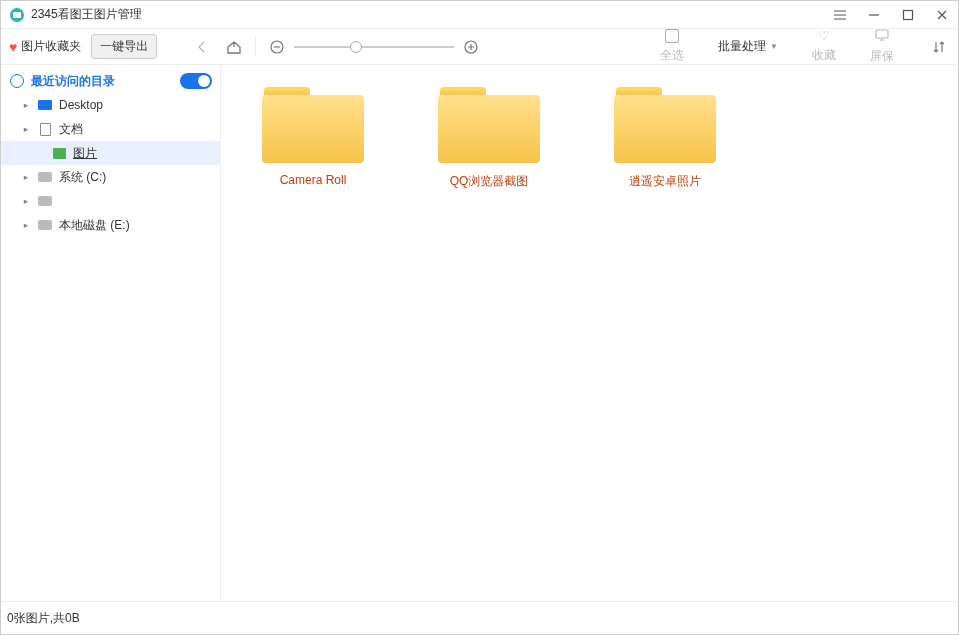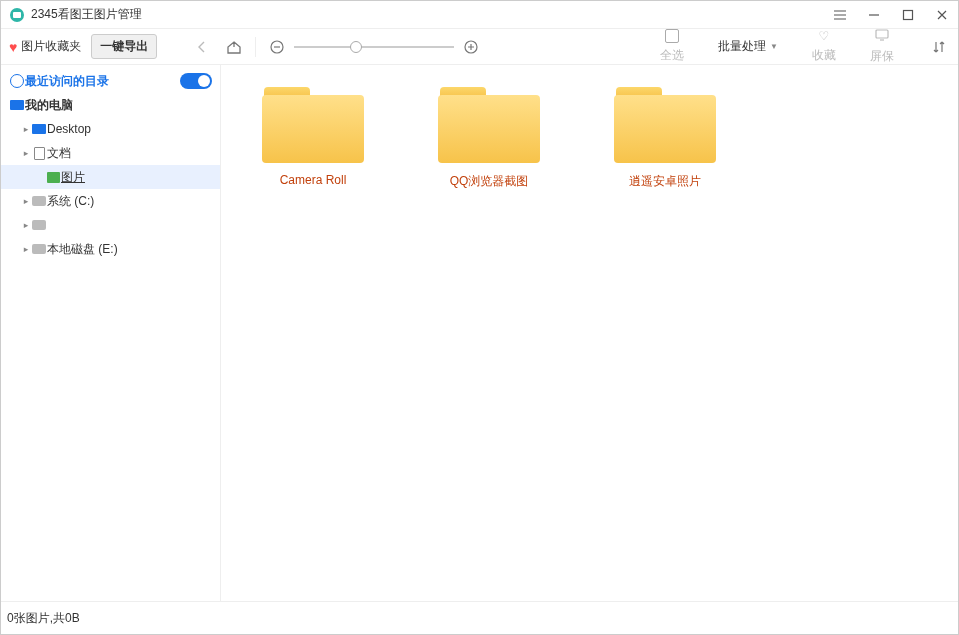--- a/index.html
+++ b/index.html
@@ -9,37 +9,37 @@
 .titlebar { height: 28px; display: flex; align-items: center; padding: 0 8px; border-bottom: 1px solid #eee; }
 .titlebar .logo { width: 16px; height: 16px; margin-right: 6px; }
 .titlebar .title { font-size: 12px; color: #333; flex: 1; }
 .titlebar .winctrl { display: flex; gap: 18px; align-items: center; }
 .titlebar .winctrl span { cursor: pointer; color: #555; display: inline-flex; align-items: center; justify-content: center; width: 16px; height: 16px; }
 
 
 .toolbar { height: 36px; display: flex; align-items: center; padding: 0 8px; gap: 10px; border-bottom: 1px solid #eee; font-size: 12px; color: #666; }
 .fav { display: flex; align-items: center; gap: 4px; color: #333; }
 .heart { color: #ff4d4d; font-size: 14px; }
-.export-btn { background: #f0f0f0; border: 1px solid #ccc; border-radius: 3px; padding: 3px 8px; font-size: 12px; cursor: pointer; color: #333; font-weight: bold; }
+.export-btn { background: #f0f0f0; border: 1px solid #ccc; border-radius: 3px; padding: 3px 8px; font-size: 12px; cursor: pointer; color: #333; }
 .tb-icon { width: 22px; height: 22px; display: inline-flex; align-items: center; justify-content: center; cursor: pointer; color: #777; }
 .slider-wrap { display: flex; align-items: center; gap: 6px; }
 .slider-track { width: 160px; height: 2px; background: #ccc; position: relative; }
 .slider-thumb { position: absolute; top: -5px; left: 35%; width: 12px; height: 12px; border-radius: 50%; background: #fff; border: 1px solid #aaa; cursor: pointer; }
 .checkbox { width: 14px; height: 14px; border: 1px solid #aaa; border-radius: 2px; display: inline-block; }
 .spacer-sm { width: 14px; }
 .tb-text { display: flex; align-items: center; gap: 4px; cursor: pointer; }
 .disabled { color: #bbb; flex-direction: column; }
 .dropdown-arrow { font-size: 8px; color: #888; }
 
 
 .body { flex: 1; display: flex; overflow: hidden; }
 
 
 .sidebar { width: 220px; border-right: 1px solid #eee; font-size: 12px; padding-top: 4px; overflow-y: auto; }
-.side-row { display: flex; align-items: center; height: 24px; padding: 0 8px; cursor: pointer; color: #333; }
+.side-row { display: flex; align-items: center; height: 24px; padding: 0 8px; gap: 6px; cursor: pointer; color: #333; }
 .side-row .arrow { width: 10px; color: #888; font-size: 9px; display: inline-flex; justify-content: center; }
 .side-row .icon { width: 16px; height: 14px; display: inline-flex; align-items: center; justify-content: center; }
 .side-row.bold { font-weight: bold; }
 .side-row.blue { color: #1a73e8; }
 .side-row.selected { background: #e8f0fe; text-decoration: underline; }
 .side-row .label { flex: 1; white-space: nowrap; overflow: hidden; text-overflow: ellipsis; }
 .toggle { width: 32px; height: 16px; background: #1a73e8; border-radius: 8px; position: relative; cursor: pointer; }
 .toggle::after { content: ""; position: absolute; right: 2px; top: 2px; width: 12px; height: 12px; background: #fff; border-radius: 50%; }
 .indent1 { padding-left: 20px; }
 .indent2 { padding-left: 34px; }
@@ -163,26 +163,20 @@
 
 <div class="body">
   <div class="sidebar">
     <div class="side-row bold blue">
       <span class="icon">
           <span class="clock-icon"></span>
         </span>
       <span class="label">最近访问的目录</span>
       <span class="toggle"></span>
     </div>
-    <div class="side-row bold">
-      <span class="icon">
-          <span class="monitor-icon"></span>
-        </span>
-      <span class="label">我的电脑</span>
-    </div>
     <div id="tree">
         <div class="side-row indent1">
           <span class="arrow">▸</span>
           <span class="icon">
             <span class="monitor-icon"></span>
           </span>
           <span class="label">Desktop</span>
         </div>
         <div class="side-row indent1">
           <span class="arrow">▸</span>

